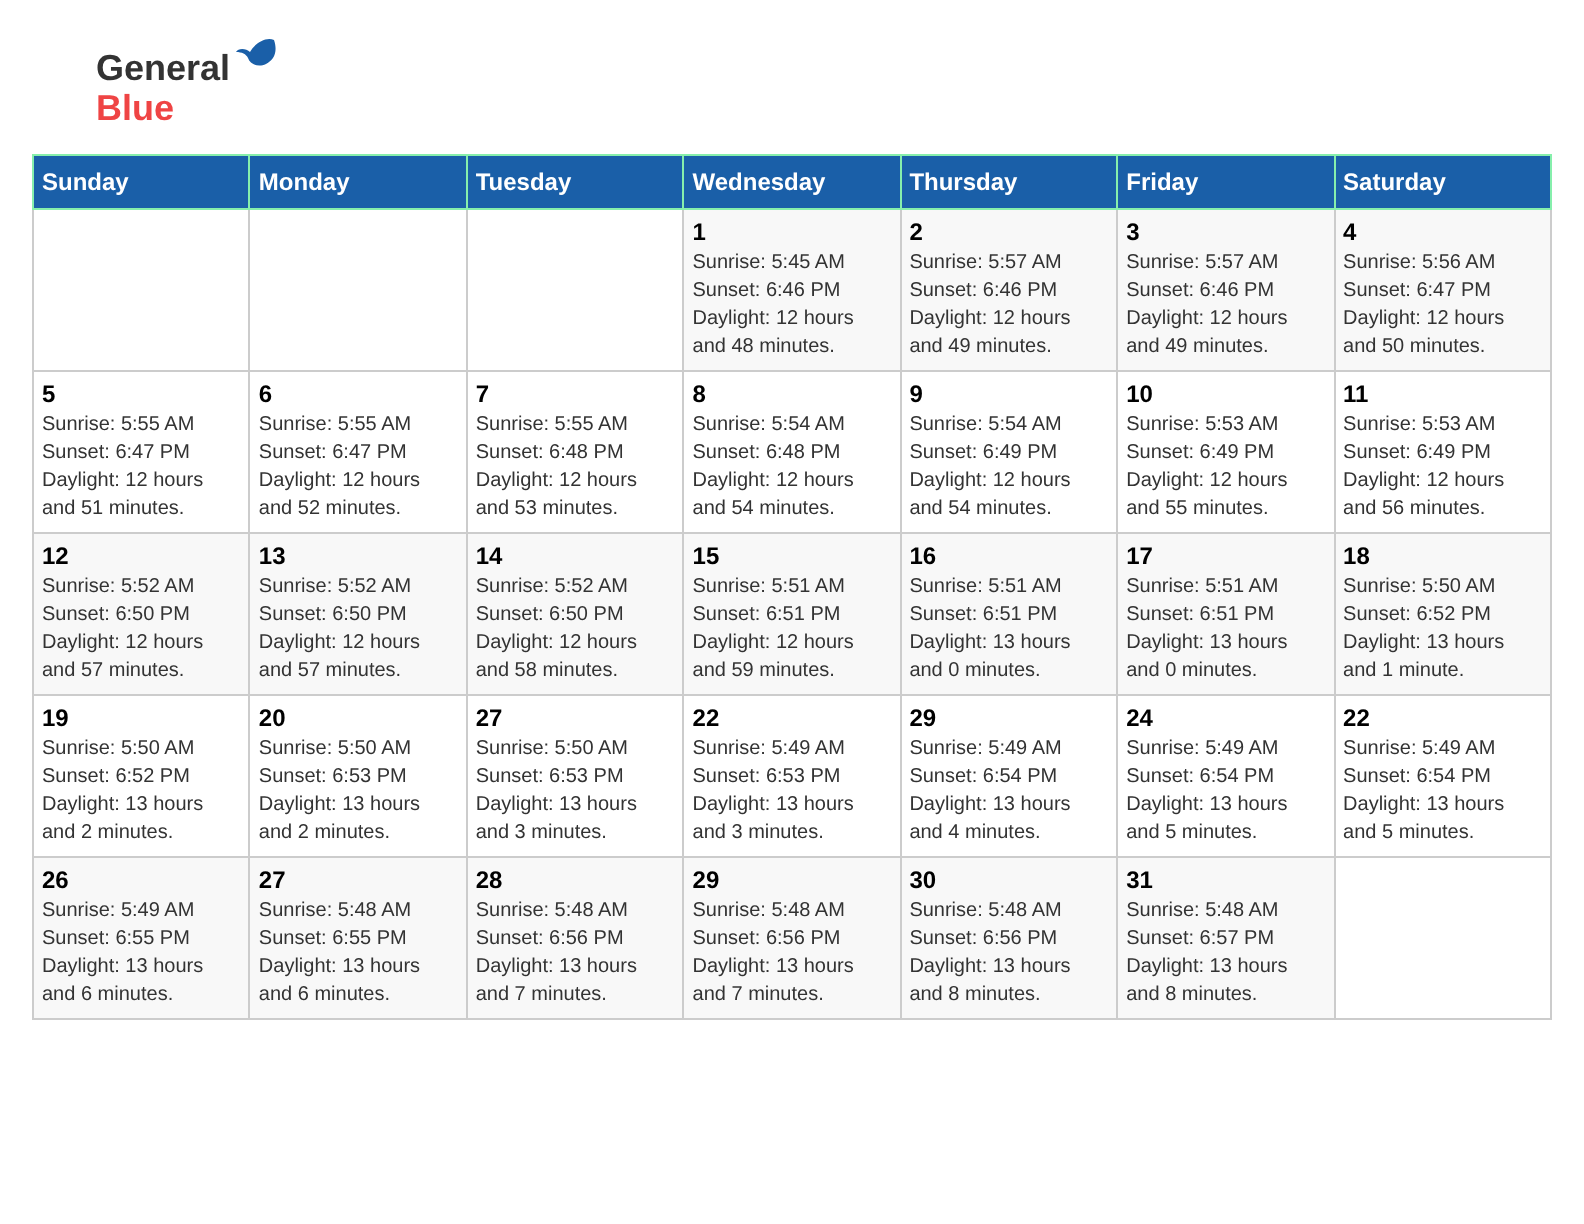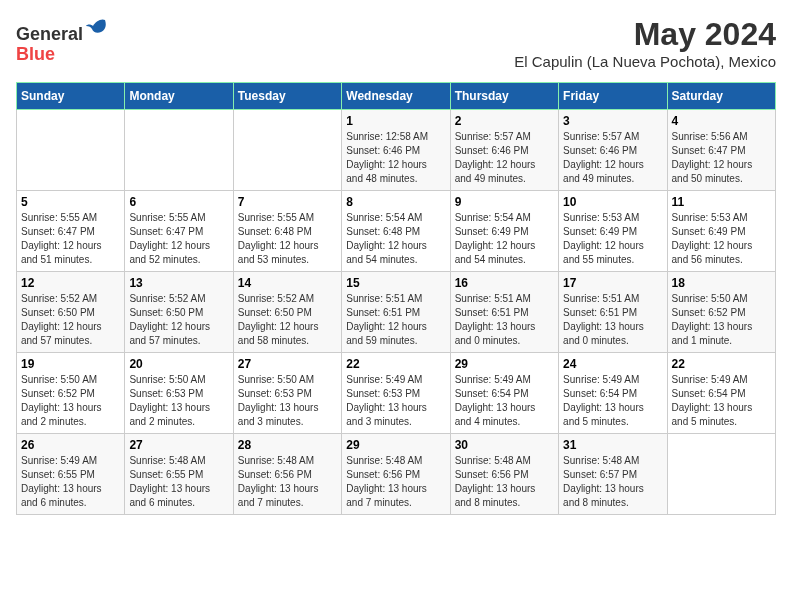--- a/index.html
+++ b/index.html
@@ -12,20 +12,21 @@
     }
     .header-area {
       display: flex;
       justify-content: space-between;
       align-items: flex-start;
       margin-bottom: 12px;
     }
     .logo {
       display: flex;
       align-items: center;
+      margin-left: 32px;
     }
     .logo-text {
       font-size: 18px;
       font-weight: bold;
       line-height: 1.1;
     }
     .logo-general { color: #333; }
     .logo-blue { color: #ef4444; }
     .logo-icon {
       width: 24px;
@@ -98,24 +99,20 @@
       <div class="logo-text">
         <span class="logo-general">General</span><svg class="logo-icon" viewBox="0 0 24 24">
             <path d="M20 4 C16 2, 10 6, 8 10 C6 8, 2 8, 1 10 C4 10, 6 11, 7 13 C8 16, 12 18, 16 16 C20 14, 22 10, 20 4Z" fill="#1a5fa8"></path>
           </svg>
       </div>
       <div class="logo-text">
         <span class="logo-blue">Blue</span>
       </div>
     </div>
   </div>
-  <div class="title-area">
-    <div class="main-title">May 2024</div>
-    <div class="subtitle">El Capulin (La Nueva Pochota), Mexico</div>
-  </div>
 </div>
 
 <table class="calendar">
   <thead>
     <tr>
     <th>Sunday</th>
         <th>Monday</th>
         <th>Tuesday</th>
         <th>Wednesday</th>
         <th>Thursday</th>
@@ -123,21 +120,21 @@
         <th>Saturday</th>
       </tr>
   </thead>
   <tbody id="calendar-body">
   <tr>
         <td class="empty-cell"></td>
         <td class="empty-cell"></td>
         <td class="empty-cell"></td>
         <td>
           <span class="day-number">1</span>
-          <div class="day-info" style="white-space: pre-line;">Sunrise: 12:58 AM
+          <div class="day-info" style="white-space: pre-line;">Sunrise: 5:45 AM
 Sunset: 6:46 PM
 Daylight: 12 hours
 and 48 minutes.</div>
         </td>
         <td>
           <span class="day-number">2</span>
           <div class="day-info" style="white-space: pre-line;">Sunrise: 5:57 AM
 Sunset: 6:46 PM
 Daylight: 12 hours
 and 49 minutes.</div>

